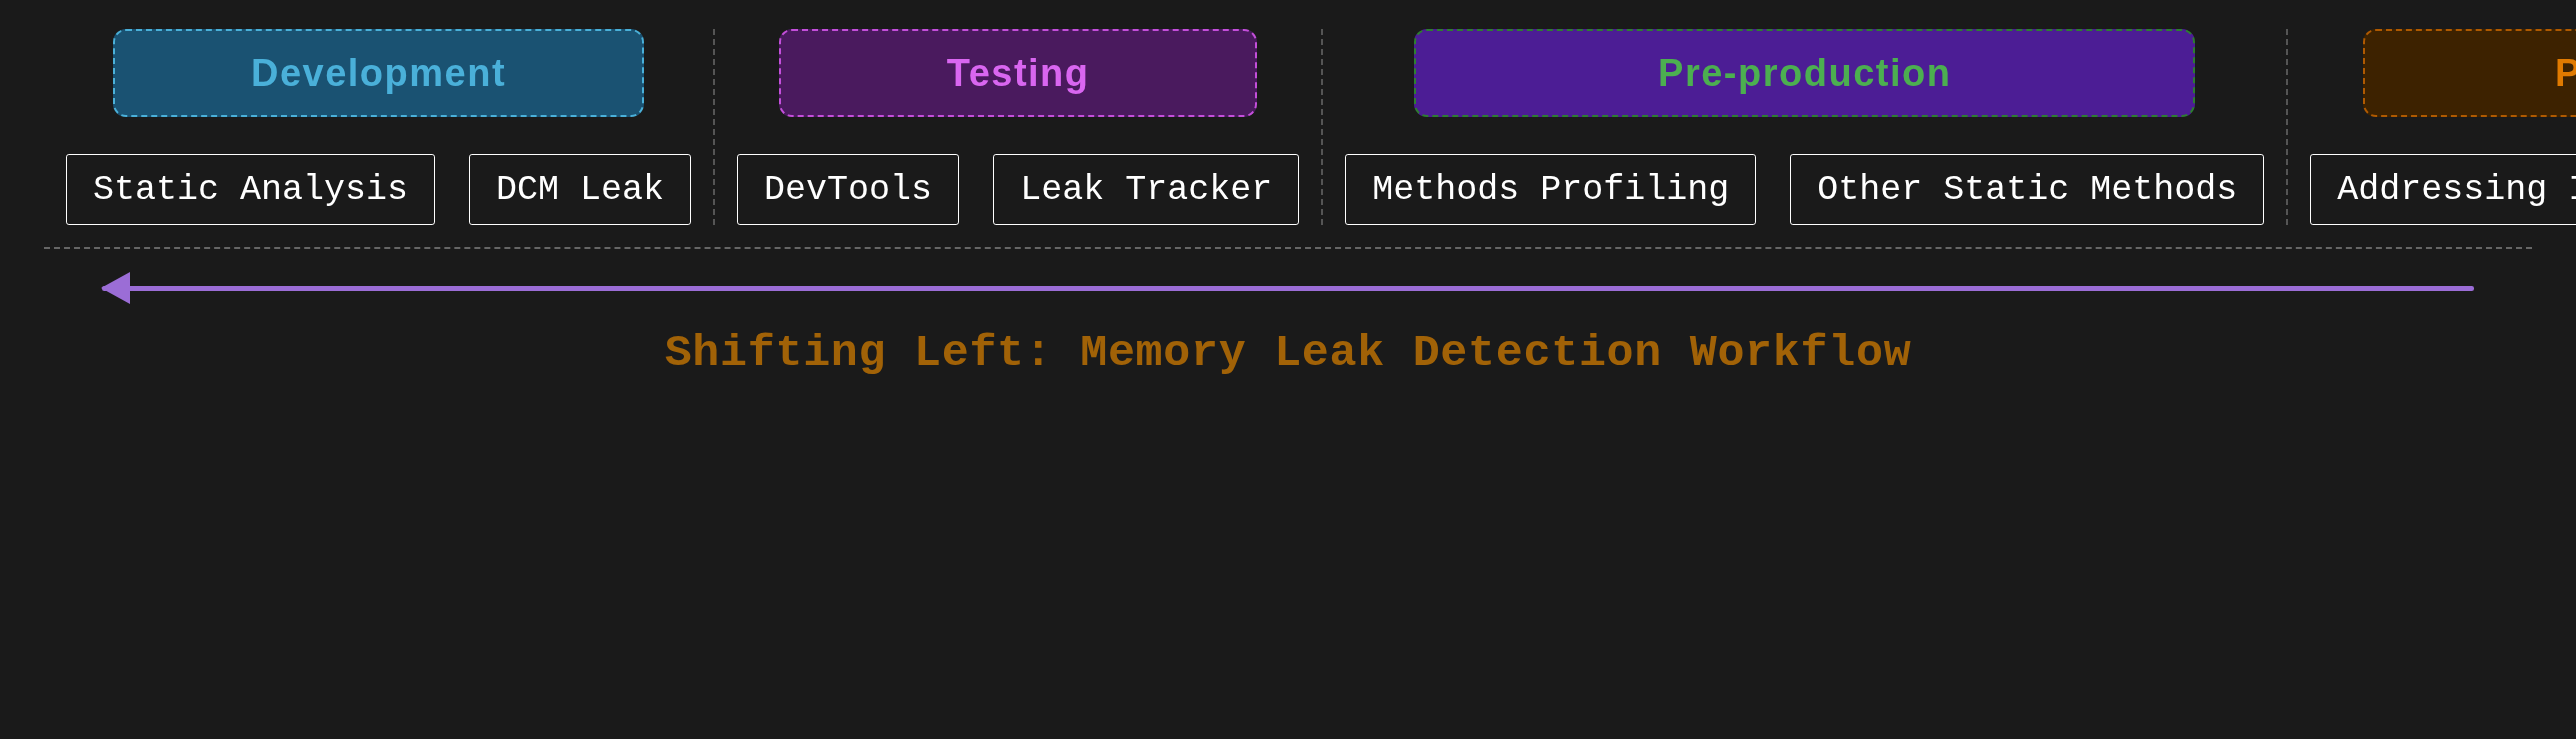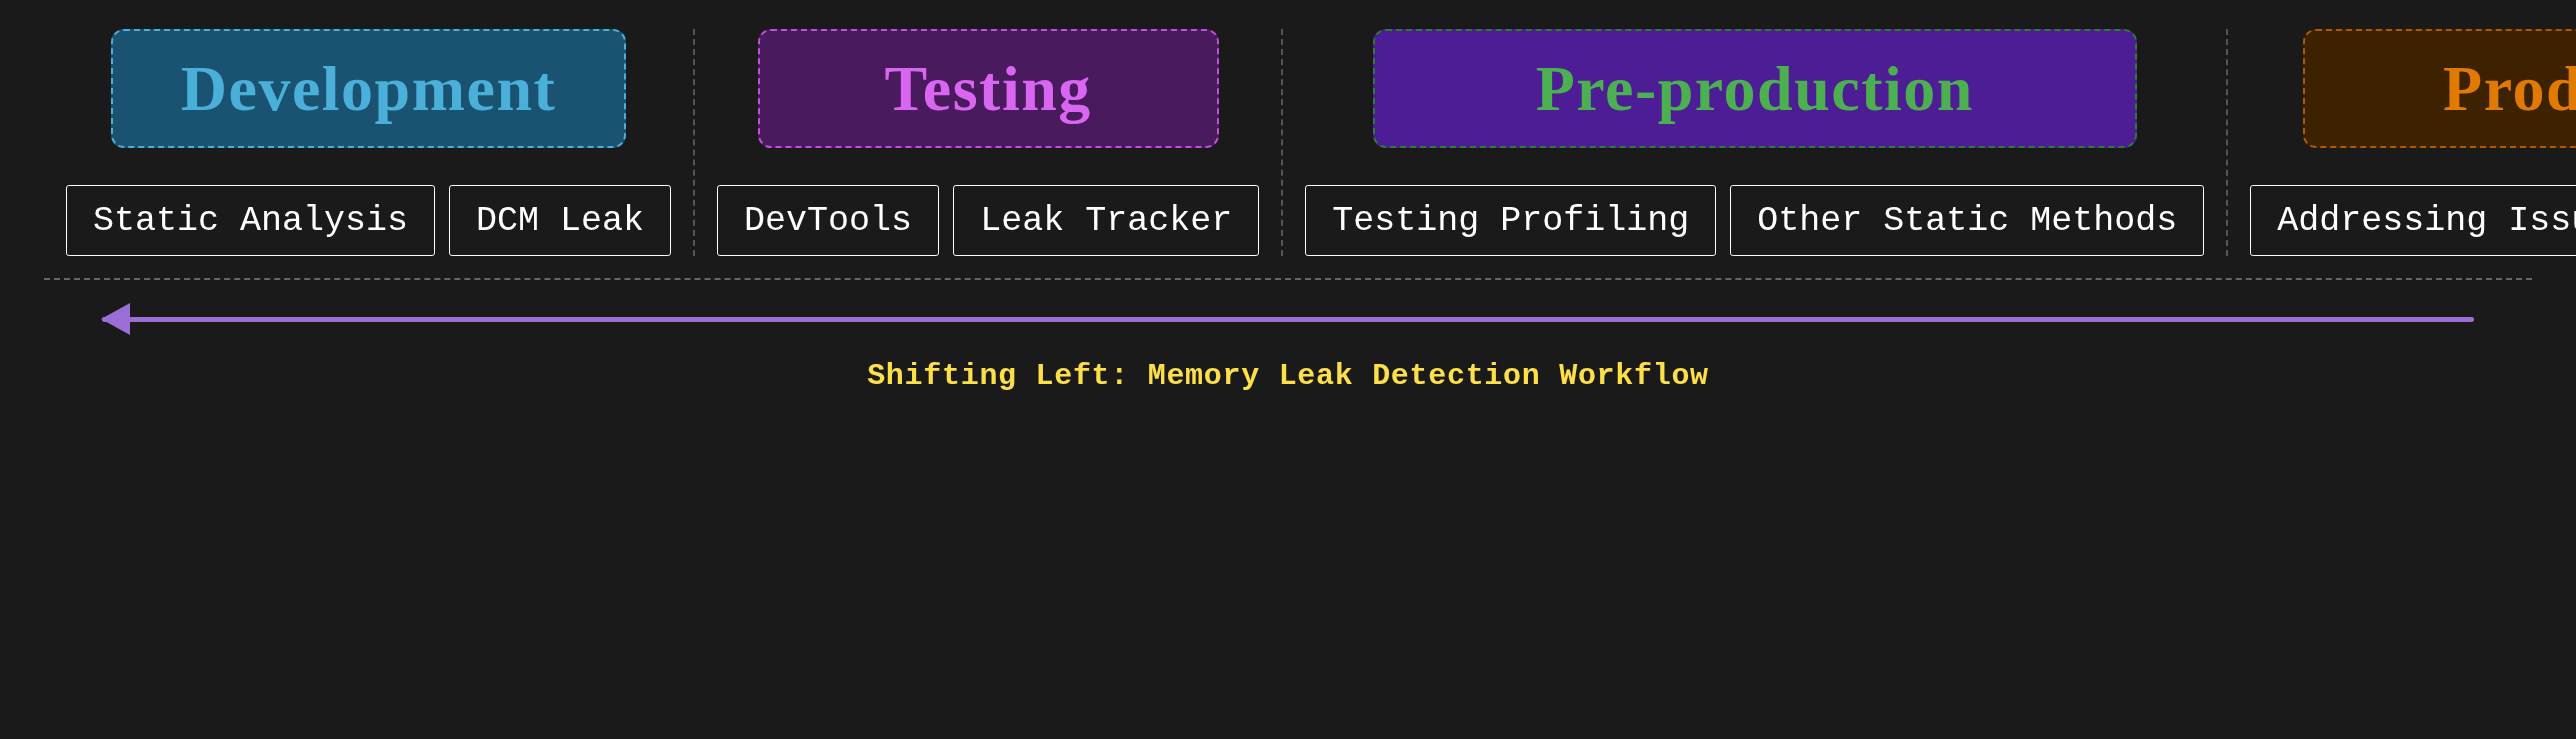--- a/index.html
+++ b/index.html
@@ -27,31 +27,31 @@
 
     .phase-header {
       border-radius: 13px;
       padding: 20.5px 44px;
       text-align: center;
       width: 85%;
       margin-bottom: 29px;
     }
 
     .phase-header-text {
-      font-size: 64px;
+      font-size: 38px;
       font-weight: 900;
-      font-family: Liberation Serif, serif;
+      font-family: Liberation Sans, sans-serif;
       letter-spacing: 1.5px;
     }
 
     
     .phase-items {
       display: flex;
       flex-direction: row;
-      gap: 14px;
+      gap: 34px;
       justify-content: center;
       flex-wrap: nowrap;
     }
 
     .phase-item {
       border: 1.8px solid #ffffff;
       background-color: transparent;
       color: #ffffff;
       padding: 14.6px 26px;
       font-size: 35px;
@@ -94,23 +94,23 @@
       width: 0;
       height: 0;
       border-top: 16px solid transparent;
       border-bottom: 16px solid transparent;
       border-right: 29px solid #9b6dd6;
     }
 
     
     .bottom-label {
       text-align: center;
-      font-size: 30px;
+      font-size: 45px;
       font-weight: 900;
-      color: #fde047;
+      color: #a16207;
       font-family: 'Courier New', Courier, monospace;
       letter-spacing: 0.7px;
     }
 
     
     .phases-wrapper {
       position: relative;
       display: flex;
       flex-direction: row;
       width: 100%;
@@ -152,21 +152,21 @@
         <div class="phase-items">
           <div class="phase-item">DevTools</div>
           <div class="phase-item">Leak Tracker</div>
         </div>
       </div>
       <div class="phase-col">
         <div class="phase-header" style="background-color: #4c1d95; border: 2.2px dashed rgb(46, 125, 50); width: 85%; margin-bottom: 37px;">
           <div class="phase-header-text" style="color: rgb(76, 175, 80);">Pre-production</div>
         </div>
         <div class="phase-items">
-          <div class="phase-item">Testing Profiling</div>
+          <div class="phase-item">Methods Profiling</div>
           <div class="phase-item">Other Static Methods</div>
         </div>
       </div>
       <div class="phase-col">
         <div class="phase-header" style="background-color: rgb(61, 34, 0); border: 2.2px dashed rgb(176, 90, 0); width: 85%; margin-bottom: 37px;">
           <div class="phase-header-text" style="color: rgb(224, 122, 0);">Production</div>
         </div>
         <div class="phase-items">
           <div class="phase-item">Addressing Issues in Production</div>
         </div>

